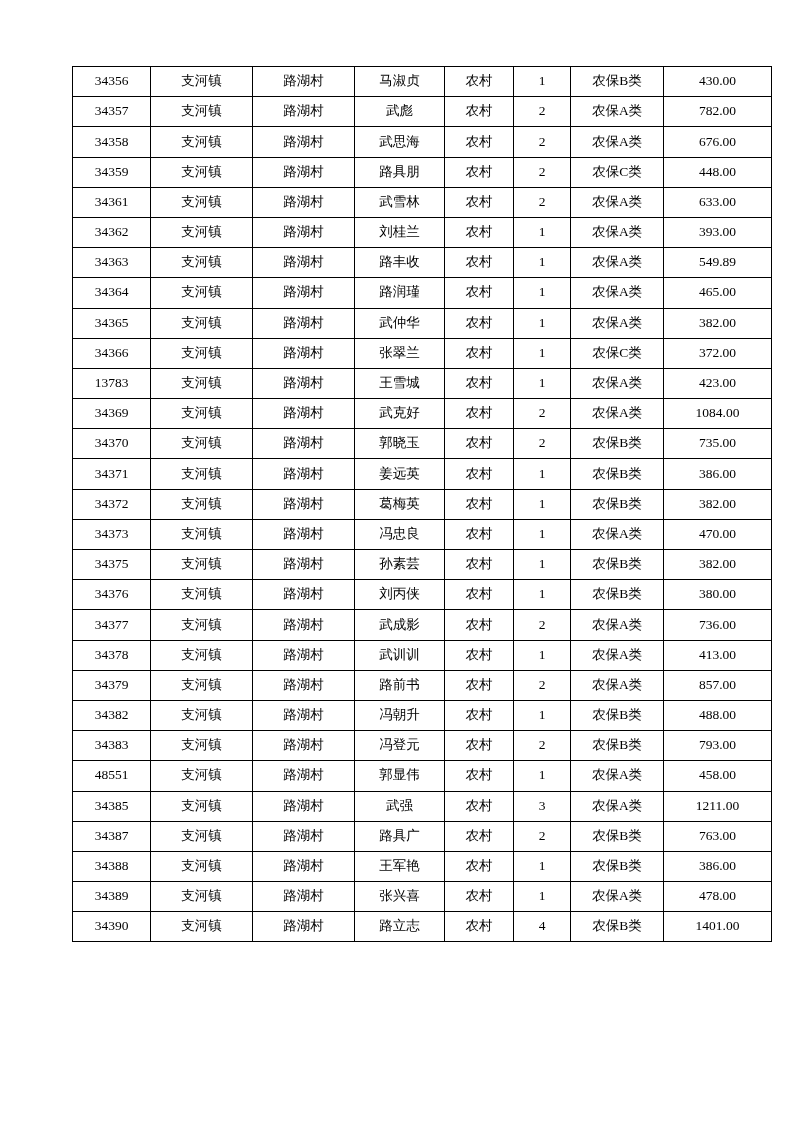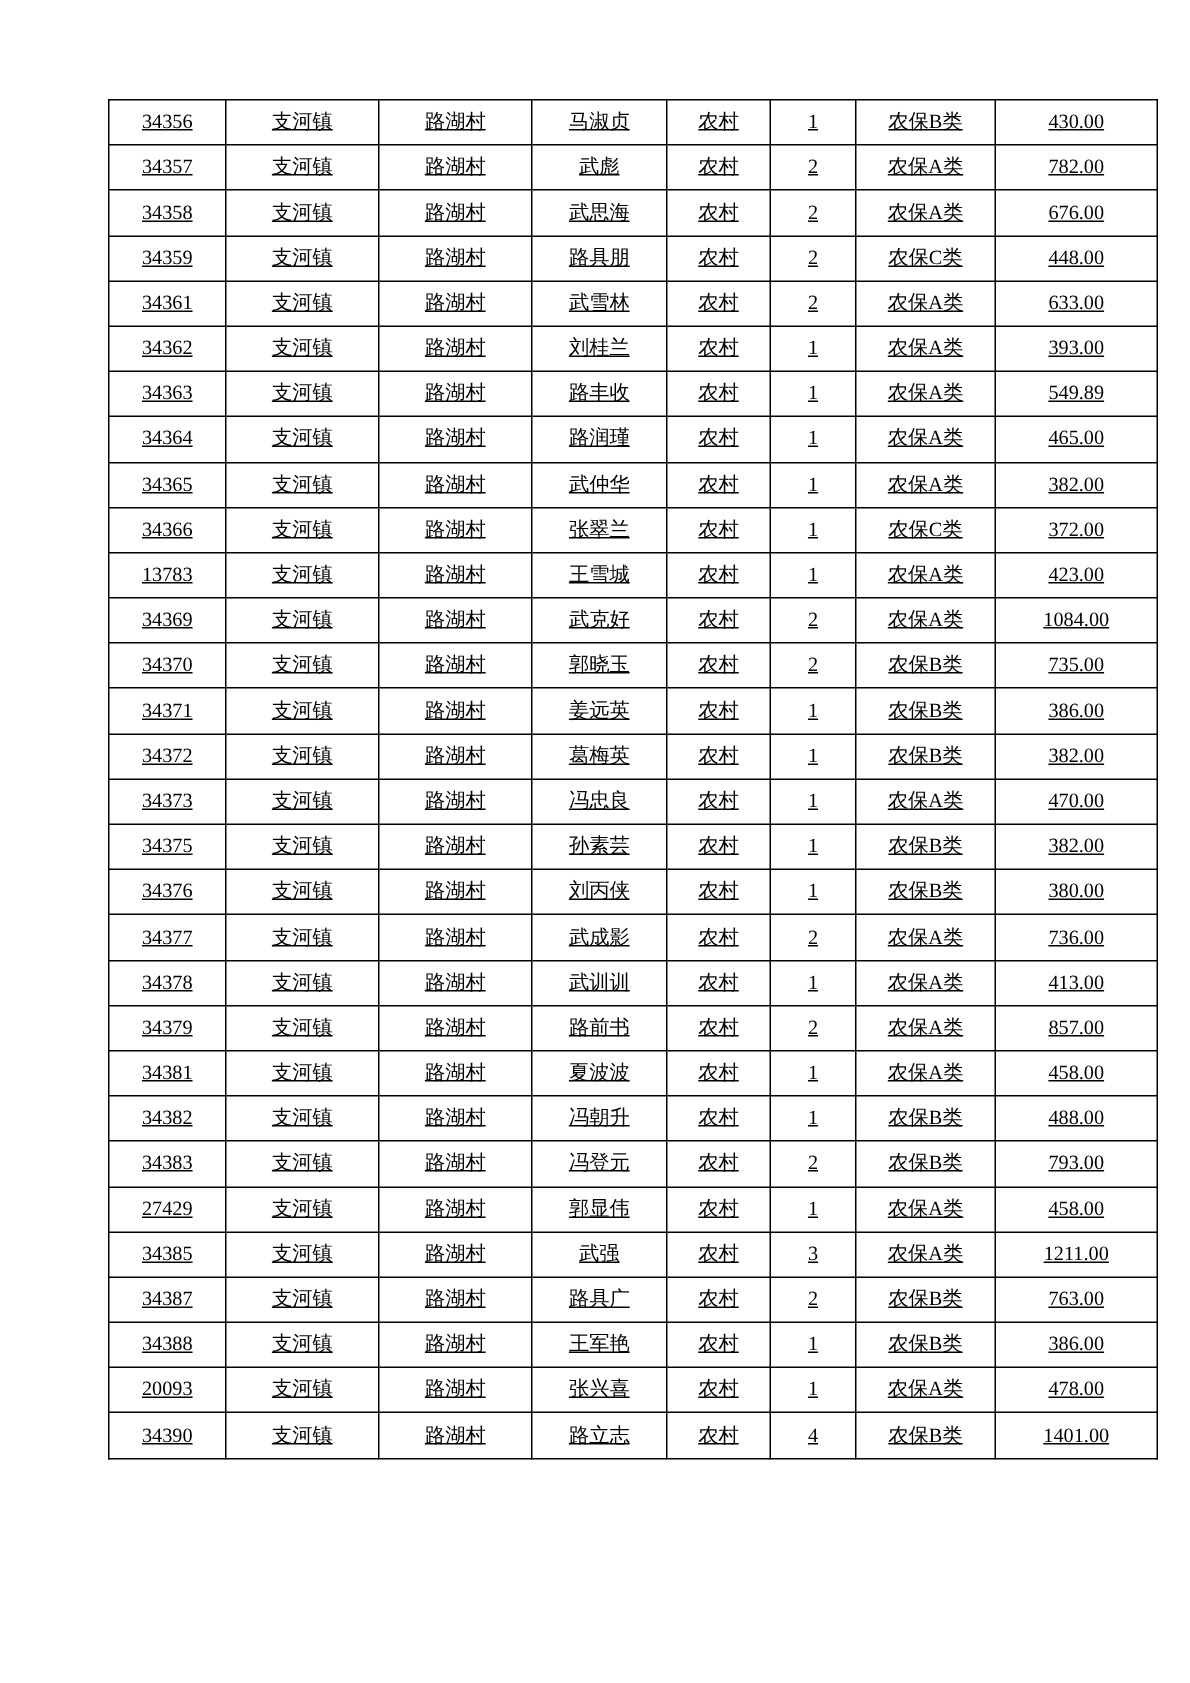--- a/index.html
+++ b/index.html
@@ -12,21 +12,20 @@
     height: 1122px;
     font-family: "Liberation Serif", "DejaVu Serif", serif;
     color: #000000;
   }
   .page {
     position: relative;
     width: 793px;
     height: 1122px;
     box-sizing: border-box;
     padding: 66px 72px 0 72px;
-    text-decoration: underline;
   }
   table.data-table {
     border-collapse: collapse;
     width: 649px;
     table-layout: fixed;
   }
   table.data-table td {
     border: 1px solid #000000;
     height: 29.2px;
     padding: 0 2px;
@@ -268,60 +267,50 @@
           <td class="cell-id">34379</td>
           <td class="cell-town">支河镇</td>
           <td class="cell-village">路湖村</td>
           <td class="cell-name">路前书</td>
           <td class="cell-type">农村</td>
           <td class="cell-count">2</td>
           <td class="cell-category">农保A类</td>
           <td class="cell-amount">857.00</td>
         </tr>
         <tr>
-          <td class="cell-id">34381</td>
-          <td class="cell-town">支河镇</td>
-          <td class="cell-village">路湖村</td>
-          <td class="cell-name">夏波波</td>
+          <td class="cell-id">34382</td>
+          <td class="cell-town">支河镇</td>
+          <td class="cell-village">路湖村</td>
+          <td class="cell-name">冯朝升</td>
+          <td class="cell-type">农村</td>
+          <td class="cell-count">1</td>
+          <td class="cell-category">农保B类</td>
+          <td class="cell-amount">488.00</td>
+        </tr>
+        <tr>
+          <td class="cell-id">34383</td>
+          <td class="cell-town">支河镇</td>
+          <td class="cell-village">路湖村</td>
+          <td class="cell-name">冯登元</td>
+          <td class="cell-type">农村</td>
+          <td class="cell-count">2</td>
+          <td class="cell-category">农保B类</td>
+          <td class="cell-amount">793.00</td>
+        </tr>
+        <tr>
+          <td class="cell-id">48551</td>
+          <td class="cell-town">支河镇</td>
+          <td class="cell-village">路湖村</td>
+          <td class="cell-name">郭显伟</td>
           <td class="cell-type">农村</td>
           <td class="cell-count">1</td>
           <td class="cell-category">农保A类</td>
           <td class="cell-amount">458.00</td>
         </tr>
         <tr>
-          <td class="cell-id">34382</td>
-          <td class="cell-town">支河镇</td>
-          <td class="cell-village">路湖村</td>
-          <td class="cell-name">冯朝升</td>
-          <td class="cell-type">农村</td>
-          <td class="cell-count">1</td>
-          <td class="cell-category">农保B类</td>
-          <td class="cell-amount">488.00</td>
-        </tr>
-        <tr>
-          <td class="cell-id">34383</td>
-          <td class="cell-town">支河镇</td>
-          <td class="cell-village">路湖村</td>
-          <td class="cell-name">冯登元</td>
-          <td class="cell-type">农村</td>
-          <td class="cell-count">2</td>
-          <td class="cell-category">农保B类</td>
-          <td class="cell-amount">793.00</td>
-        </tr>
-        <tr>
-          <td class="cell-id">27429</td>
-          <td class="cell-town">支河镇</td>
-          <td class="cell-village">路湖村</td>
-          <td class="cell-name">郭显伟</td>
-          <td class="cell-type">农村</td>
-          <td class="cell-count">1</td>
-          <td class="cell-category">农保A类</td>
-          <td class="cell-amount">458.00</td>
-        </tr>
-        <tr>
           <td class="cell-id">34385</td>
           <td class="cell-town">支河镇</td>
           <td class="cell-village">路湖村</td>
           <td class="cell-name">武强</td>
           <td class="cell-type">农村</td>
           <td class="cell-count">3</td>
           <td class="cell-category">农保A类</td>
           <td class="cell-amount">1211.00</td>
         </tr>
         <tr>
@@ -338,21 +327,21 @@
           <td class="cell-id">34388</td>
           <td class="cell-town">支河镇</td>
           <td class="cell-village">路湖村</td>
           <td class="cell-name">王军艳</td>
           <td class="cell-type">农村</td>
           <td class="cell-count">1</td>
           <td class="cell-category">农保B类</td>
           <td class="cell-amount">386.00</td>
         </tr>
         <tr>
-          <td class="cell-id">20093</td>
+          <td class="cell-id">34389</td>
           <td class="cell-town">支河镇</td>
           <td class="cell-village">路湖村</td>
           <td class="cell-name">张兴喜</td>
           <td class="cell-type">农村</td>
           <td class="cell-count">1</td>
           <td class="cell-category">农保A类</td>
           <td class="cell-amount">478.00</td>
         </tr>
         <tr>
           <td class="cell-id">34390</td>

